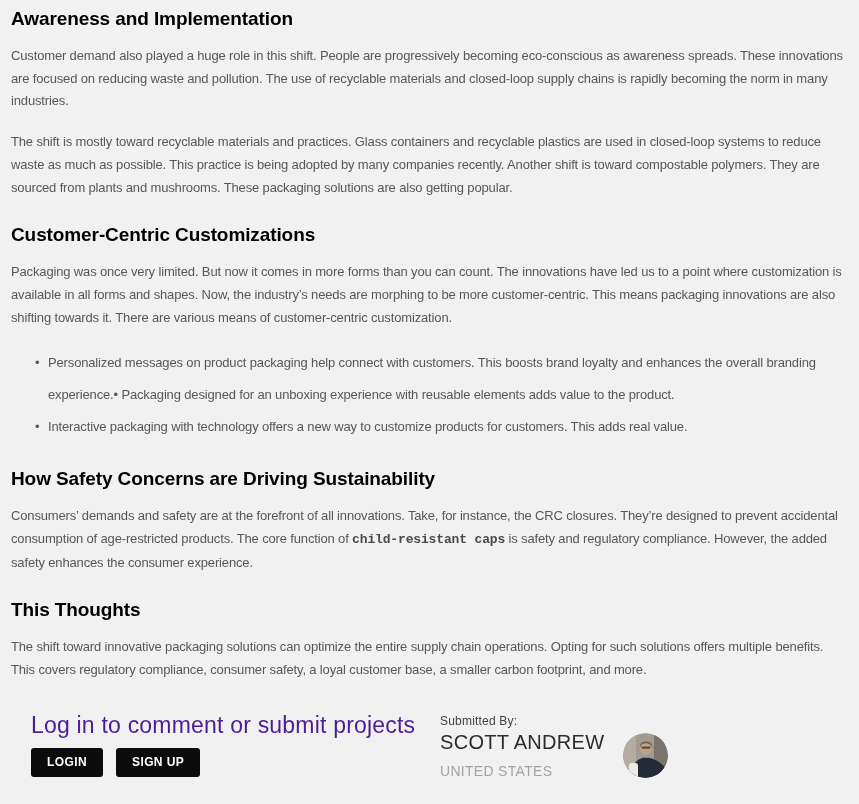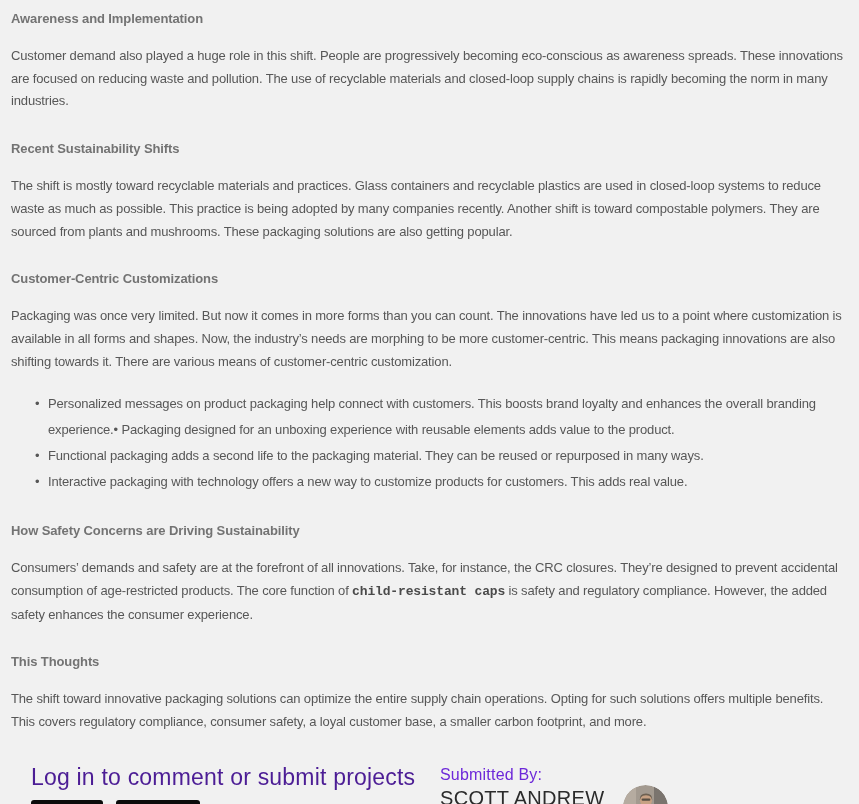--- a/index.html
+++ b/index.html
@@ -5,82 +5,80 @@
   * { box-sizing: border-box; }
   html, body { margin: 0; padding: 0; }
   body {
     width: 859px; height: 804px; overflow: hidden;
     background: #f1f1f1;
     font-family: "Liberation Sans", "DejaVu Sans", sans-serif;
     color: #575757;
   }
   .article { padding: 0 13px 0 11px; }
   .sec-heading {
-    font-size: 13px; font-weight: bold; color: #737373;
+    font-size: 19px; font-weight: bold; color: #000000;
     letter-spacing: -0.1px; line-height: 17px;
     margin: 27px 0 18px;
   }
   .article section:first-child .sec-heading { margin-top: 10px; }
   .body-para {
     font-size: 13px; line-height: 22.7px; letter-spacing: -0.15px;
     margin: 18px 0; color: #575757;
   }
   .body-para strong { font-weight: bold; color: #4a4a4a; font-family: Liberation Mono, monospace; }
   .bullet-list { margin: 18px 0; padding: 0 0 0 23px; list-style: none; }
   .bullet-list li {
-    font-size: 13px; line-height: 26px; letter-spacing: -0.15px;
+    font-size: 13px; line-height: 32px; letter-spacing: -0.15px;
     position: relative; padding-left: 14px; color: #575757;
   }
   .bullet-list li::before {
     content: "\2022";
     position: absolute; left: 1px; top: 0; color: #575757;
   }
   .footer { display: flex; margin-top: 30px; padding-left: 31px; }
   .login-block { width: 409px; flex: none; }
   .login-heading {
     font-size: 23px; font-weight: 300; color: #4c1d95;
     letter-spacing: 0.2px; margin: 0 0 10px; line-height: 26px;
   }
   .btn-row { display: flex; gap: 13px; }
   .btn {
     background: #0b0b0b; color: #ffffff; border: none; border-radius: 3px;
     font-family: "Liberation Sans", sans-serif; font-size: 12px; font-weight: bold;
     letter-spacing: 0.4px; padding: 8px 16px; cursor: pointer; line-height: 13px;
   }
   .submitted-block { display: flex; gap: 19px; padding-top: 2px; }
   .author-col { min-width: 133px; }
-  .submitted-label { font-size: 16px; color: #6d28d9; letter-spacing: 0.2px; }
+  .submitted-label { font-size: 12px; color: #404040; letter-spacing: 0.2px; }
   .author-name { font-size: 20px; color: #2b2b2b; letter-spacing: 0.3px; margin-top: 3px; line-height: 22px; }
   .author-country { font-size: 14px; color: #a3a3a3; letter-spacing: 0.3px; margin-top: 10px; }
   .avatar {
     width: 45px; height: 45px; border-radius: 50%; overflow: hidden;
     flex: none; margin-top: 19px;
   }
 </style>
 </head>
 <body>
 
 <div class="page">
 
   <article class="article">
 
   <section>
         <h3 class="sec-heading">Awareness and Implementation</h3>
         <p class="body-para"><span>Customer demand also played a huge role in this shift. People are progressively becoming eco-conscious as awareness spreads. These innovations are focused on reducing waste and pollution. The use of recyclable materials and closed-loop supply chains is rapidly becoming the norm in many industries.</span></p>
       </section>
       <section>
-        <h3 class="sec-heading">Recent Sustainability Shifts</h3>
         <p class="body-para"><span>The shift is mostly toward recyclable materials and practices. Glass containers and recyclable plastics are used in closed-loop systems to reduce waste as much as possible. This practice is being adopted by many companies recently. Another shift is toward compostable polymers. They are sourced from plants and mushrooms. These packaging solutions are also getting popular.</span></p>
       </section>
       <section>
         <h3 class="sec-heading">Customer-Centric Customizations</h3>
         <p class="body-para"><span>Packaging was once very limited. But now it comes in more forms than you can count. The innovations have led us to a point where customization is available in all forms and shapes. Now, the industry’s needs are morphing to be more customer-centric. This means packaging innovations are also shifting towards it. There are various means of customer-centric customization.</span></p>
         <ul class="bullet-list">
           <li>Personalized messages on product packaging help connect with customers. This boosts brand loyalty and enhances the overall branding experience.• Packaging designed for an unboxing experience with reusable elements adds value to the product.</li>
-          <li>Functional packaging adds a second life to the packaging material. They can be reused or repurposed in many ways.</li>
           <li>Interactive packaging with technology offers a new way to customize products for customers. This adds real value.</li>
         </ul>
       </section>
       <section>
         <h3 class="sec-heading">How Safety Concerns are Driving Sustainability</h3>
         <p class="body-para"><span>Consumers’ demands and safety are at the forefront of all innovations. Take, for instance, the CRC closures. They’re designed to prevent accidental consumption of age-restricted products. The core function of </span><strong>child-resistant caps</strong><span> is safety and regulatory compliance. However, the added safety enhances the consumer experience.</span></p>
       </section>
       <section>
         <h3 class="sec-heading">This Thoughts</h3>
         <p class="body-para"><span>The shift toward innovative packaging solutions can optimize the entire supply chain operations. Opting for such solutions offers multiple benefits. This covers regulatory compliance, consumer safety, a loyal customer base, a smaller carbon footprint, and more.</span></p>

